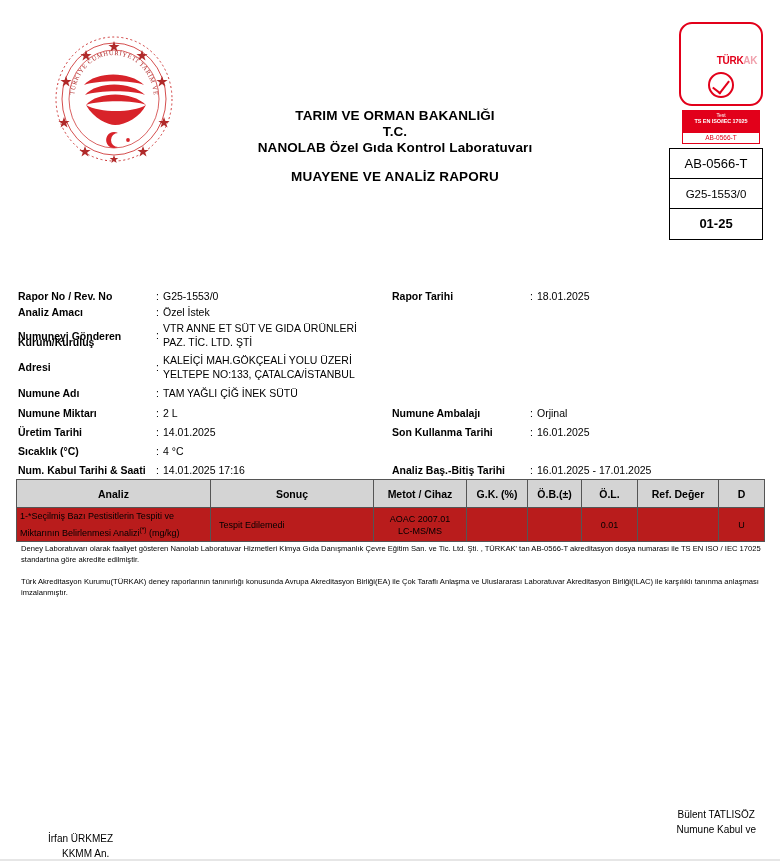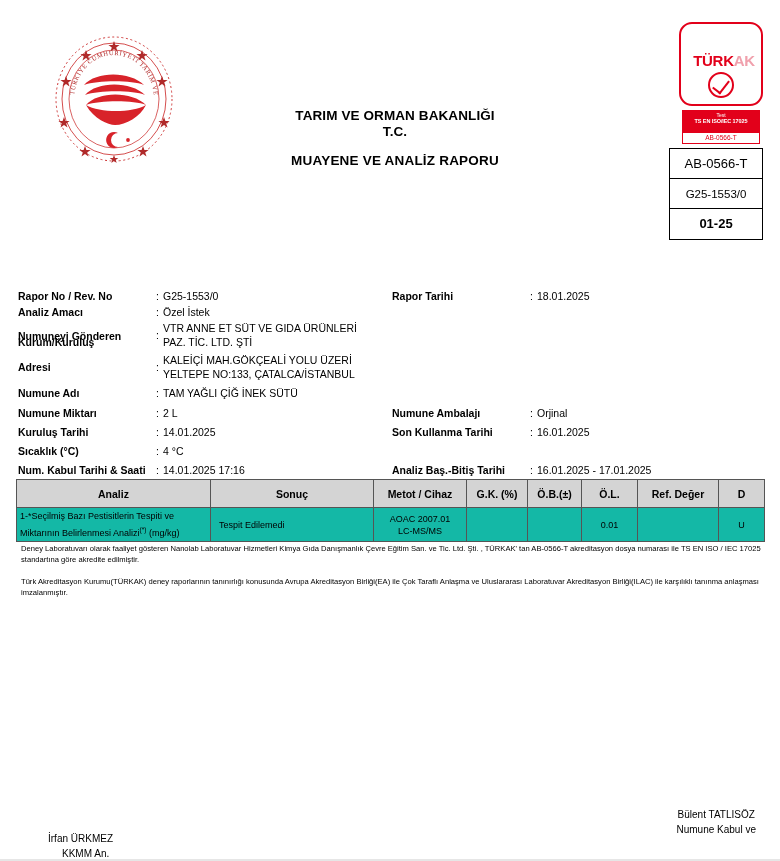--- a/index.html
+++ b/index.html
@@ -87,26 +87,26 @@
     position: absolute;
     left: 50%;
     top: 7px;
     transform: translateX(-50%);
     width: 20px;
     height: 20px;
   }
   .tk-moon svg { display:block; width:100%; height:100%; }
   .tk-word {
     position: absolute;
-    left: 3px;
+    left: 16px;
     top: 29px;
     width: 100%;
     text-align: center;
     font-weight: bold;
-    font-size: 15px;
+    font-size: 10px;
     line-height: 15px;
     letter-spacing: -0.3px;
   }
   .tk-word .tk-a { color: #e2001a; }
   .tk-word .tk-b { color: #f0a0ac; }
   .tk-check {
     position: absolute;
     left: 50%;
     top: 48px;
     transform: translateX(-50%);
@@ -233,21 +233,21 @@
     text-align: center;
   }
   .result-table thead th {
     background: #d4d4d4;
     font-weight: bold;
     height: 27px;
     font-size: 10.5px;
   }
   .result-table tbody td {
     height: 33px;
-    background: #14b8a6;
+    background: #b91c1c;
     font-size: 9px;
   }
   .cell-analiz {
     text-align: left !important;
     padding: 0 3px !important;
     line-height: 13px;
     font-size: 8.8px;
   }
   .cell-sonuc {
     text-align: left !important;
@@ -337,20 +337,21 @@
         <g fill="#d8232a">
           <path d="M 66 100 a 8 8 0 1 0 0 14 a 6.4 6.4 0 1 1 0 -14 Z"></path>
           <circle cx="76" cy="107" r="1.9"></circle>
         </g>
       </svg>
     </div>
 
     <div class="title-block">
       <div class="title-line">TARIM VE ORMAN BAKANLIĞI</div>
       <div class="title-line tc">T.C.</div>
+      <div class="title-line">NANOLAB Özel Gıda Kontrol Laboratuvarı</div>
       <div class="title-report">MUAYENE VE ANALİZ RAPORU</div>
     </div>
 
     <div class="turkak">
       <div class="turkak-main">
         <div class="tk-moon">
           <svg viewBox="0 0 20 20" xmlns="http://www.w3.org/2000/svg">
             <path d="M 13 1.5 a 8.5 8.5 0 1 0 0 17 a 6.8 6.8 0 1 1 0 -17 Z" fill="#e2001a"></path>
           </svg>
         </div>
@@ -406,21 +407,21 @@
       <span class="val">TAM YAĞLI ÇİĞ İNEK SÜTÜ</span>
     </div>
 
     <div class="fld col-l" style="top:121px;">
       <span class="lbl">Numune Miktarı</span>
       <span class="sep">:</span>
       <span class="val">2 L</span>
     </div>
 
     <div class="fld col-l" style="top:140px;">
-      <span class="lbl">Kuruluş Tarihi</span>
+      <span class="lbl">Üretim Tarihi</span>
       <span class="sep">:</span>
       <span class="val">14.01.2025</span>
     </div>
 
     <div class="fld col-l" style="top:159px;">
       <span class="lbl">Sıcaklık (°C)</span>
       <span class="sep">:</span>
       <span class="val">4 °C</span>
     </div>
 

